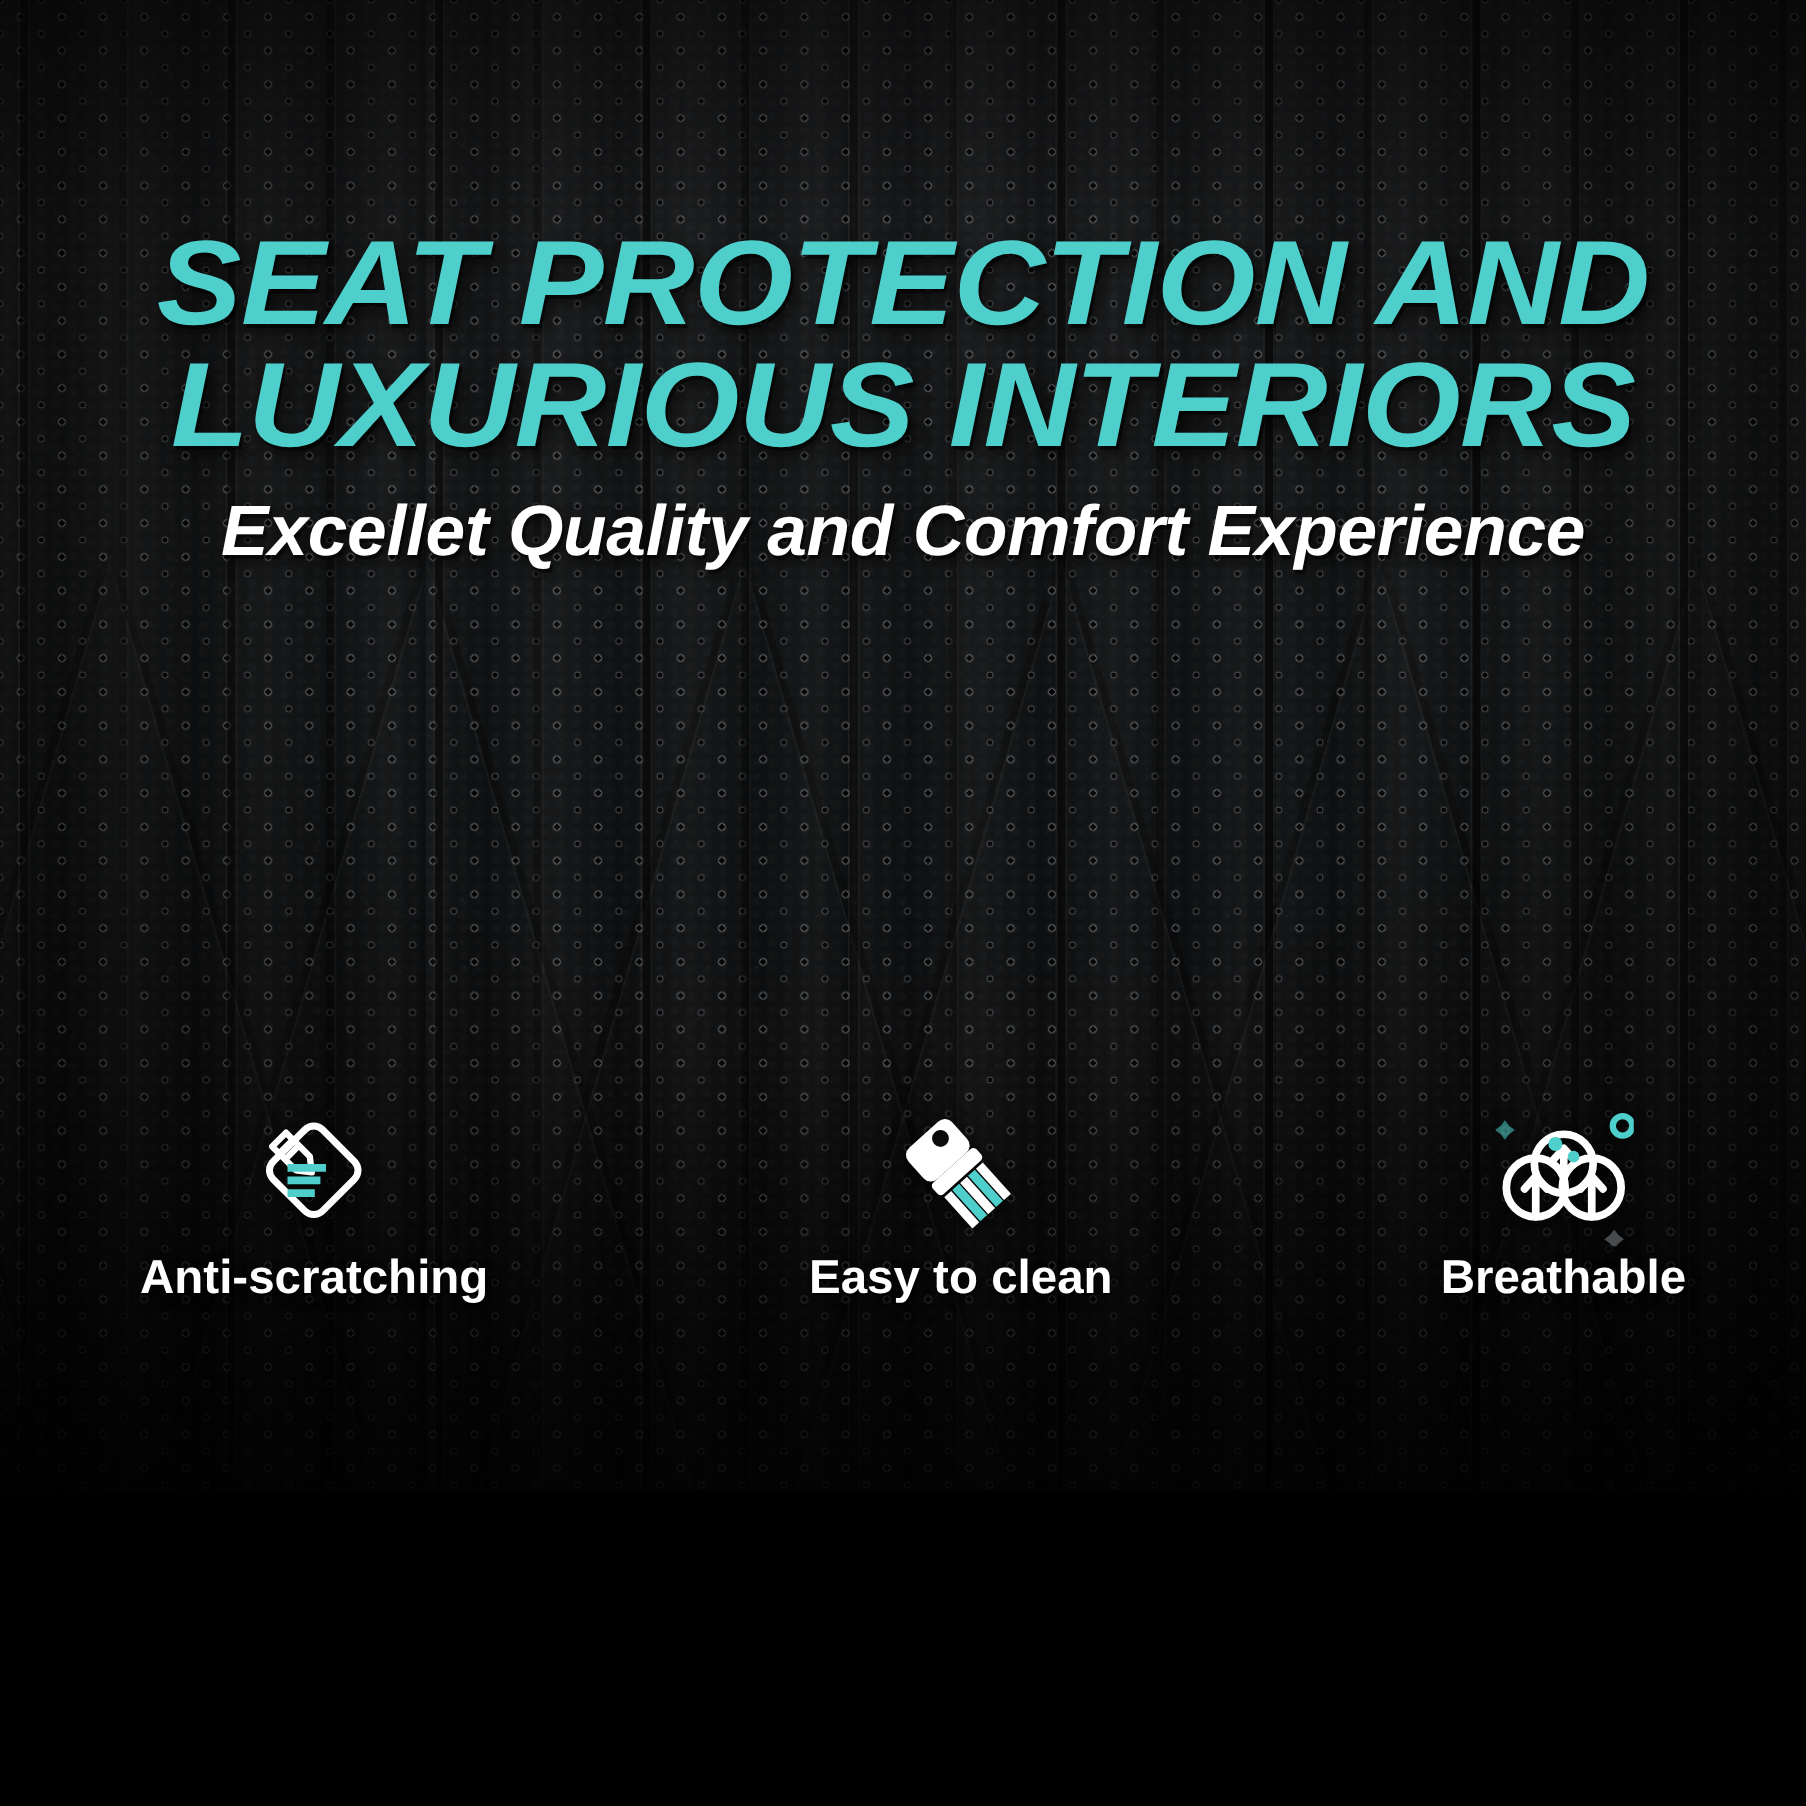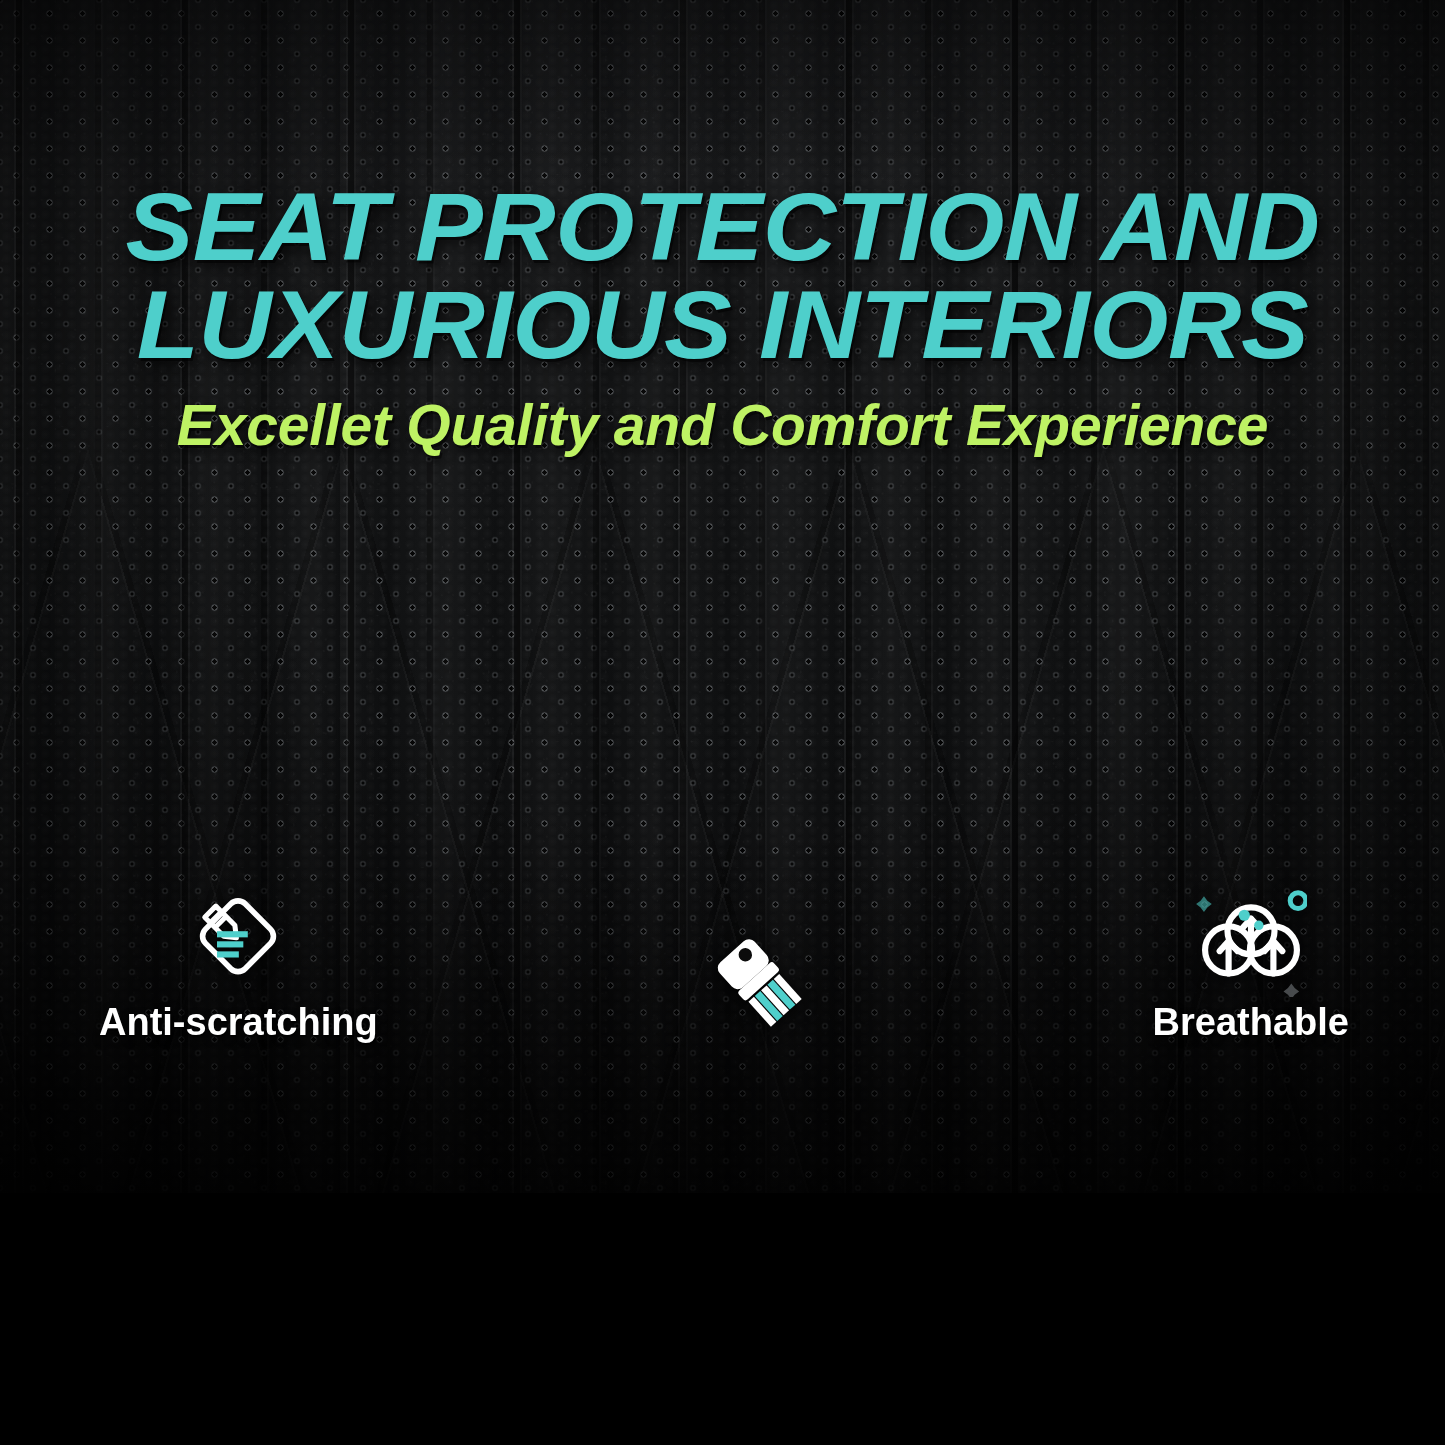--- a/index.html
+++ b/index.html
@@ -170,21 +170,21 @@
   .headline .hl-line { display: block; }
 
   .subtitle {
     margin: 22px 0 0 0;
     font-family: "Liberation Sans", sans-serif;
     font-weight: 700;
     font-style: italic;
     font-size: 57px;
     line-height: 1.05;
     letter-spacing: -0.2px;
-    color: #bef264;
+    color: #ffffff;
     text-shadow:
       2px 3px 0 rgba(0,0,0,.50),
       3px 5px 12px rgba(0,0,0,.6);
     white-space: nowrap;
   }
 
   
   .features {
     position: absolute;
     left: 96px;
@@ -212,21 +212,21 @@
     font-weight: 700;
     font-size: 38px;
     line-height: 1;
     color: #ffffff;
     white-space: nowrap;
     text-shadow:
       1px 2px 0 rgba(0,0,0,.55),
       2px 4px 10px rgba(0,0,0,.8);
   }
   
-  .feature.f1 { margin-left: 3px; }
+  .feature.f1 { margin-left: 16px; }
   .feature.f2 { margin-left: -8px; }
   .feature.f3 { margin-left: -6px; }
   .feature.f4 { }
 </style>
 </head>
 <body>
 
 <div id="poster">
 
   <div class="leather-base"></div>
@@ -275,20 +275,21 @@
           <path d="M36 10 h28 a7 7 0 0 1 7 7 v16 a7 7 0 0 1 -7 7 h-28 a7 7 0 0 1 -7 -7 v-16 a7 7 0 0 1 7 -7 Z" fill="#ffffff"></path>
           <circle cx="57" cy="20" r="6" fill="#0c0c0c"></circle>
           <rect x="29" y="40" width="42" height="11" rx="3" fill="#ffffff"></rect>
           <rect x="31" y="53" width="6.6" height="30" fill="#ffffff"></rect>
           <rect x="38.6" y="53" width="6.6" height="30" fill="#4ecfcb"></rect>
           <rect x="46.2" y="53" width="6.6" height="30" fill="#ffffff"></rect>
           <rect x="53.8" y="53" width="6.6" height="30" fill="#4ecfcb"></rect>
           <rect x="61.4" y="53" width="6.6" height="30" fill="#ffffff"></rect>
         </g>
       </svg>
+      <div class="feature-label">Easy to clean</div>
     </div>
 
     <div class="feature f4">
       <svg class="feature-icon" viewBox="0 0 100 100">
         <g fill="none" stroke="#ffffff" stroke-width="5.5">
           <circle cx="50" cy="41" r="21"></circle>
           <circle cx="30" cy="58" r="21"></circle>
           <circle cx="70" cy="58" r="21"></circle>
         </g>
         <g fill="none" stroke="#ffffff" stroke-width="5.5" stroke-linecap="round" stroke-linejoin="round">

